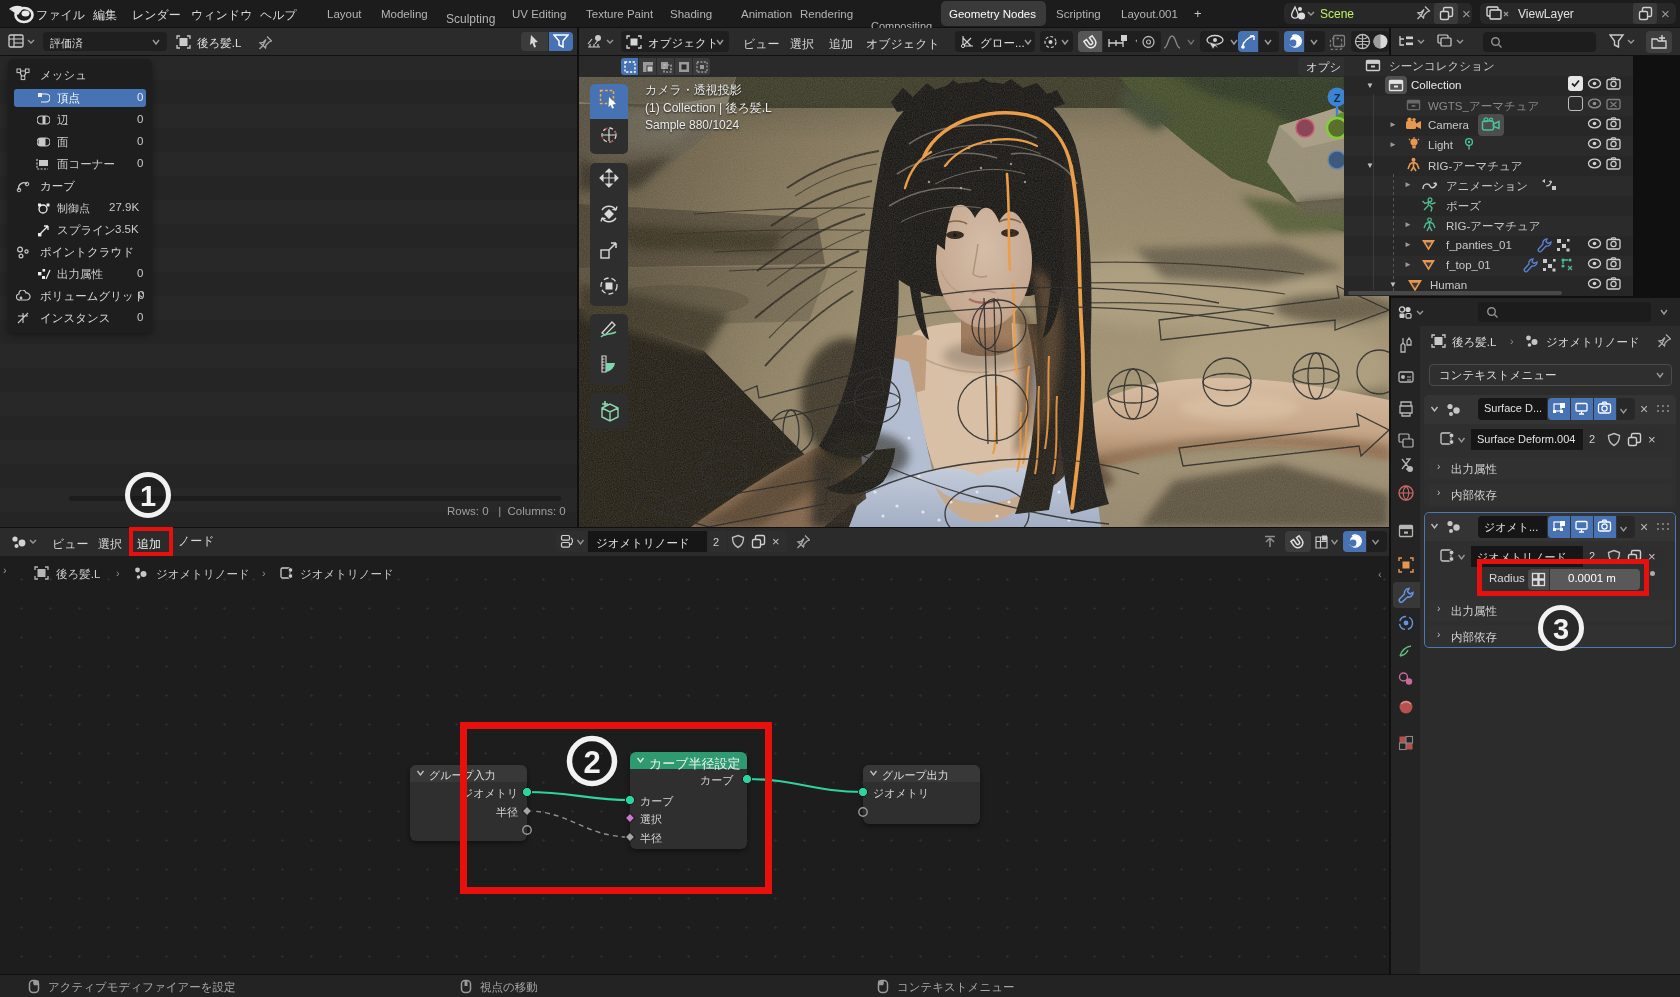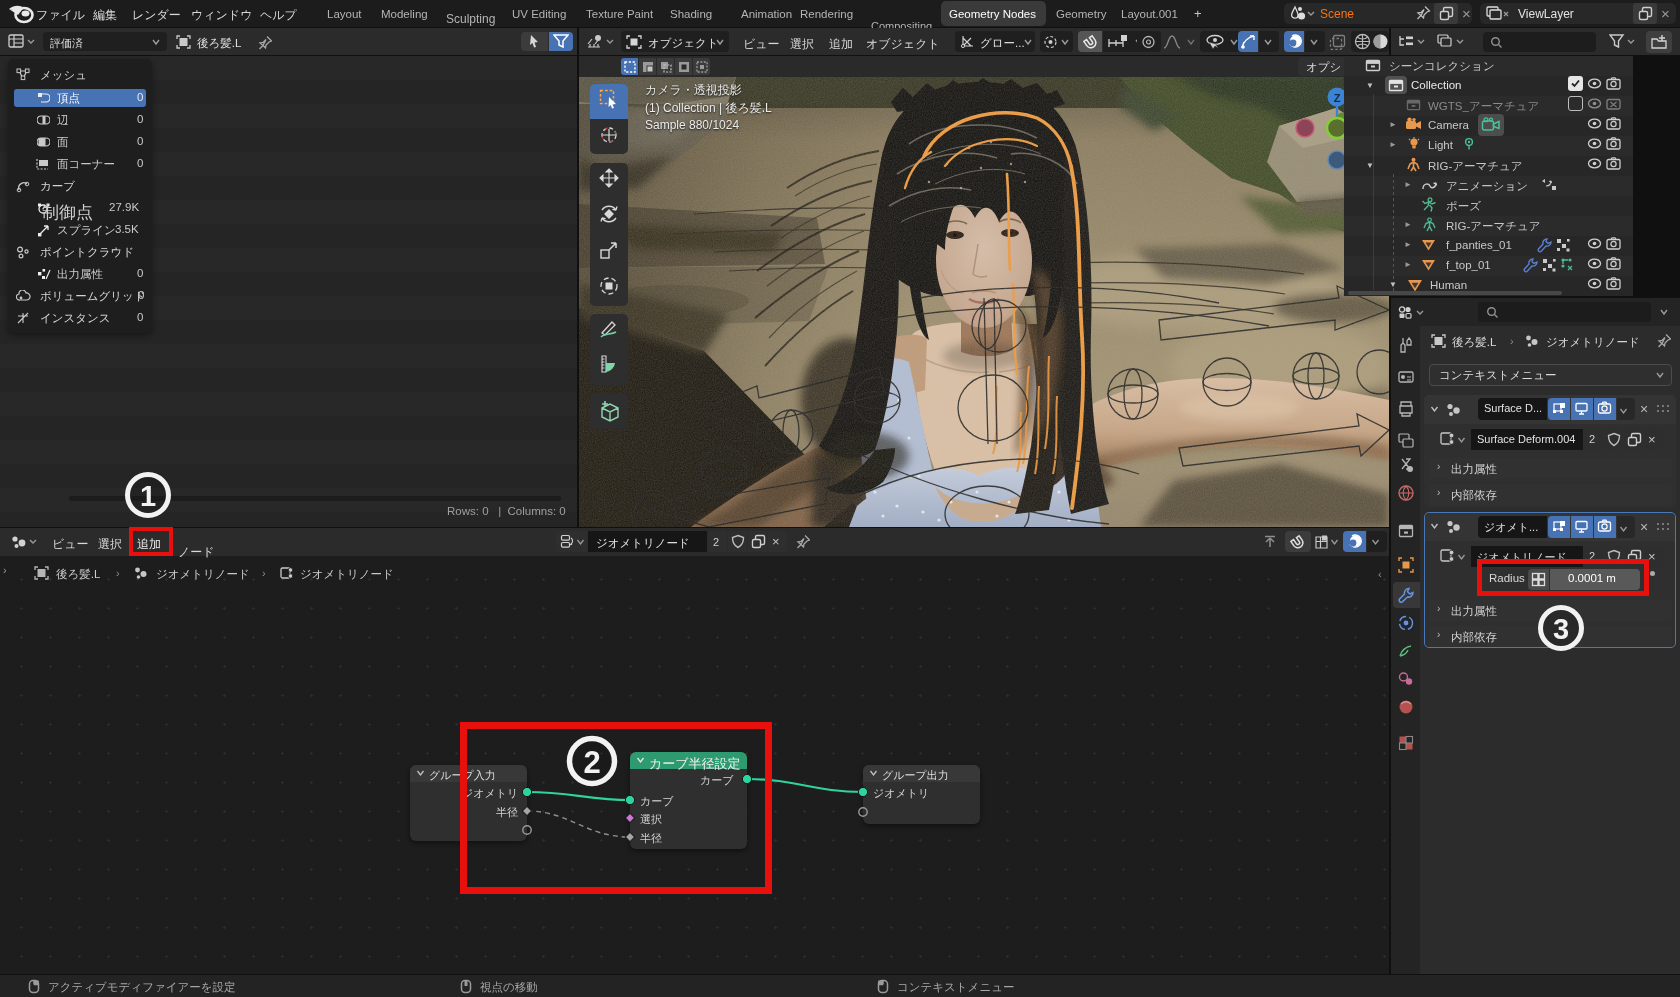--- a/index.html
+++ b/index.html
@@ -29,32 +29,32 @@
   <div class="abs" style="left:381px;top:8px;color:#b4b4b4;font-size:11.5px">Modeling</div>
   <div class="abs" style="left:446px;top:12px;color:#b4b4b4;font-size:12px">Sculpting</div>
   <div class="abs" style="left:512px;top:8px;color:#b4b4b4;font-size:11.5px">UV Editing</div>
   <div class="abs" style="left:586px;top:8px;color:#b4b4b4;font-size:11.5px">Texture Paint</div>
   <div class="abs" style="left:670px;top:8px;color:#b4b4b4;font-size:11.5px">Shading</div>
   <div class="abs" style="left:741px;top:8px;color:#b4b4b4;font-size:11.5px">Animation</div>
   <div class="abs" style="left:800px;top:8px;color:#b4b4b4;font-size:11.5px">Rendering</div>
   <div class="abs" style="left:871px;top:20px;color:#b4b4b4;font-size:11px">Compositing</div>
   <div class="abs" style="left:941px;top:1px;width:105px;height:25px;background:#3a3a3a;border-radius:5px"></div>
   <div class="abs" style="left:949px;top:8px;color:#fdfdfd;font-size:11.5px">Geometry Nodes</div>
-  <div class="abs" style="left:1056px;top:8px;color:#b4b4b4;font-size:11.5px">Geometry</div>
+  <div class="abs" style="left:1056px;top:8px;color:#b4b4b4;font-size:11.5px">Scripting</div>
   <div class="abs" style="left:1121px;top:8px;color:#b4b4b4;font-size:11.5px">Layout.001</div>
   <div class="abs" style="left:1194px;top:6px;color:#c8c8c8;font-size:13px">+</div>
 
   <div class="abs" style="left:1284px;top:3px;width:188px;height:21px;background:#282828;border-radius:5px"></div>
   <svg class="abs" style="left:1289px;top:5px" width="26" height="17" viewBox="0 0 26 17">
     <path d="M6 2 C8 6 9 8 9 10 a3.2 3.2 0 0 1 -6.4 0 C2.6 8 4 6 6 2 Z" fill="none" stroke="#ddd" stroke-width="1.3"></path>
     <circle cx="12.5" cy="11" r="3.6" fill="#ddd"></circle>
         <circle cx="11" cy="4" r="2" fill="#ddd"></circle>
     <path d="M19 7 l3 3 3 -3" fill="none" stroke="#9a9a9a" stroke-width="1.4"></path>
   </svg>
-  <div class="abs" style="left:1320px;top:7px;color:#f97316">Scene</div>
+  <div class="abs" style="left:1320px;top:7px;color:#bef264">Scene</div>
   <svg class="abs" style="left:1416px;top:5px" width="15" height="16" viewBox="0 0 15 16">
     <path d="M9 1.5 L13.5 6 L11 7 L8 10 L7.5 13 L5 10.5 L1.5 14 M5 10.5 L2 8 L5 7.5 L8 4.5 Z" fill="none" stroke="#bdbdbd" stroke-width="1.3"></path>
   </svg>
   <div class="abs" style="left:1434px;top:3px;width:24px;height:21px;background:#3a3a3a;border-radius:3px"></div>
   <svg class="abs" style="left:1438px;top:5px" width="17" height="17" viewBox="0 0 17 17">
     <rect x="5.5" y="2.5" width="9" height="9" rx="1.5" fill="none" stroke="#cfcfcf" stroke-width="1.4"></rect>
     <rect x="2.5" y="6.5" width="8" height="8" rx="1.5" fill="#2a2a2a" stroke="#cfcfcf" stroke-width="1.4"></rect>
   </svg>
   <div class="abs" style="left:1462px;top:5px;color:#9a9a9a;font-size:15px">×</div>
 
@@ -281,21 +281,21 @@
     <path d="M3 10 C1 4 8 1 11 4" fill="none" stroke="#c9c9c9" stroke-width="1.3"></path>
     <circle cx="3" cy="10" r="1.8" fill="none" stroke="#c9c9c9"></circle>
     <circle cx="11" cy="4" r="1.8" fill="none" stroke="#c9c9c9"></circle>
   </svg>
   <div class="abs" style="left:40px;top:123px;font-size:11.5px;color:#dadada">カーブ</div>
   <svg class="abs" style="left:37px;top:146px" width="14" height="13" viewBox="0 0 14 13">
     <circle cx="6" cy="7" r="4" fill="none" stroke="#eee" stroke-width="1.3"></circle>
     <rect x="1" y="1.5" width="3" height="3" fill="#eee"></rect>
     <rect x="9.5" y="1.5" width="3" height="3" fill="#eee"></rect>
   </svg>
-  <div class="abs" style="left:42px;top:145px;font-size:17px;color:#cfcfcf">制御点</div>
+  <div class="abs" style="left:57px;top:145px;font-size:11px;color:#cfcfcf">制御点</div>
   <div class="abs" style="left:109px;top:145px;font-size:11.5px;color:#c9c9c9">27.9K</div>
   <svg class="abs" style="left:37px;top:168px" width="14" height="13" viewBox="0 0 14 13">
     <path d="M2 11 L11 2 M11 2 h-4 M11 2 v4" stroke="#eee" stroke-width="1.3" fill="none"></path>
     <rect x="1" y="9" width="3.4" height="3.4" fill="#eee"></rect>
   </svg>
   <div class="abs" style="left:57px;top:167px;font-size:11.5px;color:#cfcfcf">スプライン</div>
   <div class="abs" style="left:115px;top:167px;font-size:11.5px;color:#c9c9c9">3.5K</div>
   <svg class="abs" style="left:16px;top:190px" width="14" height="13" viewBox="0 0 14 13">
     <circle cx="4" cy="3.5" r="2.4" fill="none" stroke="#c9c9c9" stroke-width="1.2"></circle>
     <circle cx="10.5" cy="5.5" r="1.6" fill="none" stroke="#c9c9c9" stroke-width="1.2"></circle>
@@ -1185,21 +1185,21 @@
   <div class="abs" style="left:0;top:0;width:1389px;height:28px;background:#2b2b2b"></div>
   <svg class="abs" style="left:10px;top:6px" width="30" height="16" viewBox="0 0 30 16">
     <circle cx="5" cy="5" r="2.6" fill="#d2d2d2"></circle>
         <circle cx="12" cy="9" r="3.4" fill="#d2d2d2"></circle>
         <circle cx="6.5" cy="12" r="2" fill="#d2d2d2"></circle>
     <path d="M20 6 l3 3 3 -3" fill="none" stroke="#9a9a9a" stroke-width="1.4"></path>
   </svg>
   <div class="abs menu" style="left:52px;top:8px">ビュー</div>
   <div class="abs menu" style="left:98px;top:8px">選択</div>
   <div class="abs" style="left:137px;top:8px;color:#f0f0f0">追加</div>
-  <div class="abs menu" style="left:178px;top:16px">ノード</div>
+  <div class="abs menu" style="left:178px;top:5px">ノード</div>
 
   <div class="abs" style="left:556px;top:3px;width:31px;height:21px;background:#2e2e2e;border-radius:4px 0 0 4px"></div>
   <svg class="abs" style="left:560px;top:6px" width="15" height="15" viewBox="0 0 15 15">
     <rect x="1.5" y="1.5" width="8" height="4.6" rx="1.2" fill="none" stroke="#d2d2d2" stroke-width="1.2"></rect>
     <rect x="1.5" y="8.5" width="8" height="4.6" rx="1.2" fill="none" stroke="#d2d2d2" stroke-width="1.2"></rect>
     <path d="M11 4 c2 1 2 5 0 6 M10 10.8 l1.6 -0.4 l-0.5 -1.6" fill="none" stroke="#d2d2d2" stroke-width="1.1"></path>
   </svg>
   <svg class="abs" style="left:576px;top:11px" width="9" height="7" viewBox="0 0 9 7">
         <path d="M1.5 1 l3 4 3 -4" fill="none" stroke="#9a9a9a" stroke-width="1.3"></path>
       </svg>

